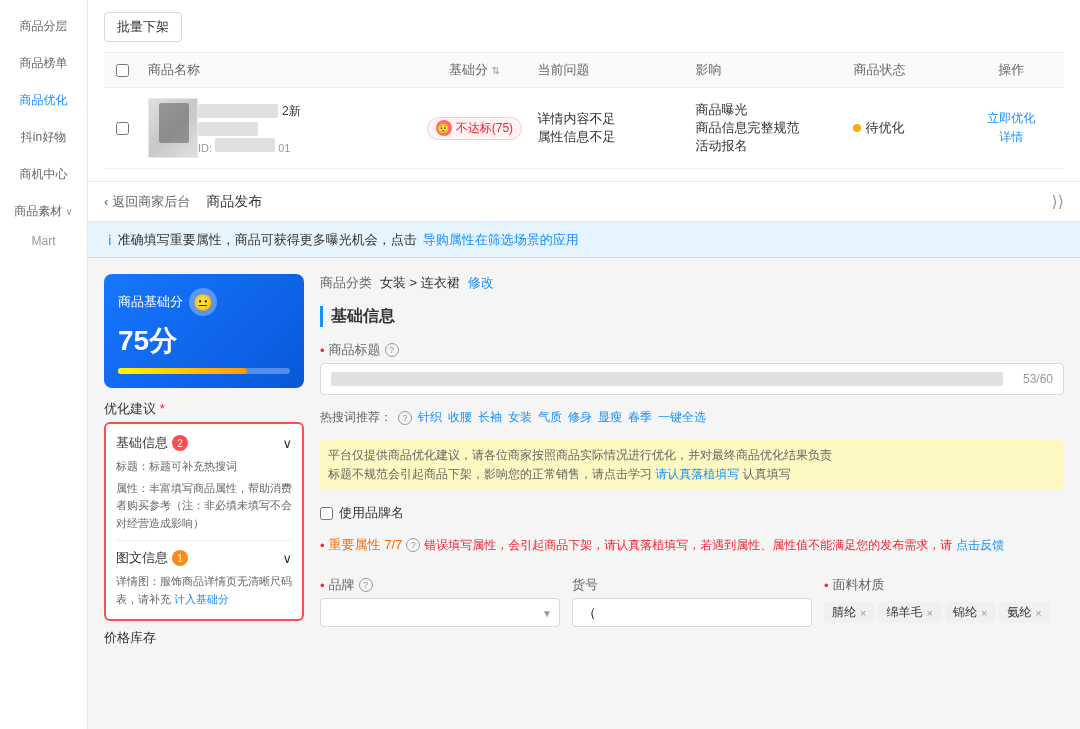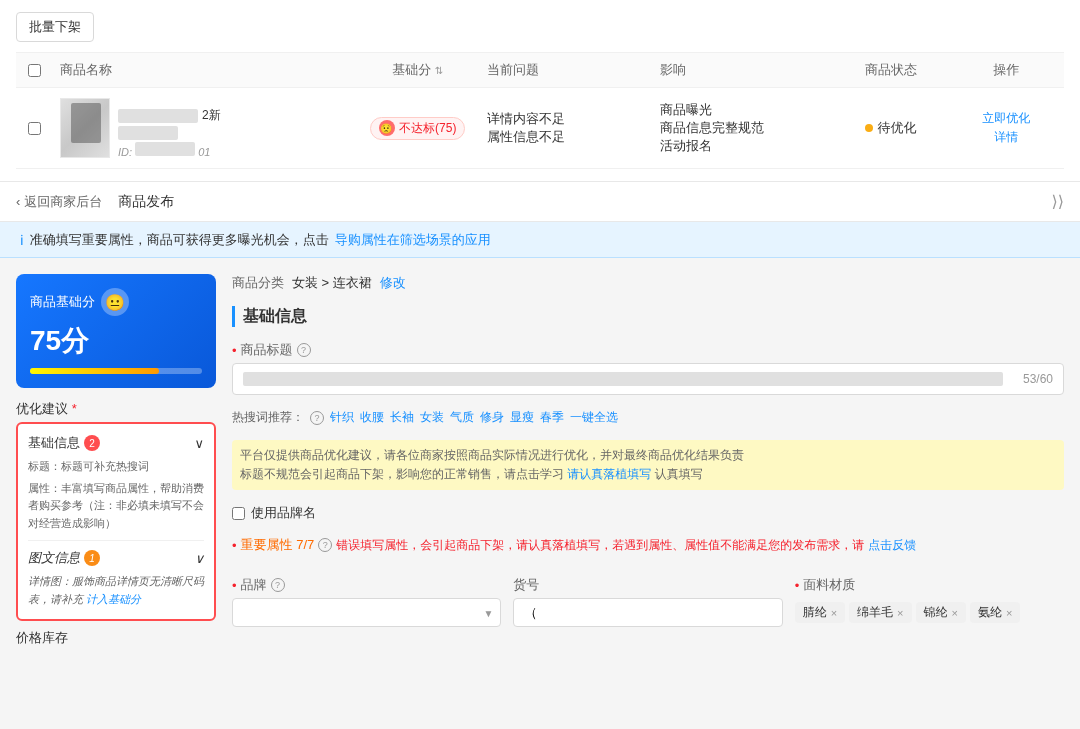--- a/index.html
+++ b/index.html
@@ -19,30 +19,30 @@
     .top-section { background: #fff; padding: 12px 16px; border-bottom: 1px solid #e8e8e8; }
     .batch-btn { border: 1px solid #d9d9d9; background: #fff; padding: 5px 12px; border-radius: 4px; cursor: pointer; font-size: 13px; color: #333; }
     .table-wrapper { margin-top: 10px; }
     .table-header { display: flex; align-items: center; padding: 8px 0; border-top: 1px solid #f0f0f0; border-bottom: 1px solid #f0f0f0; background: #fafafa; font-size: 13px; color: #666; }
     .table-row { display: flex; align-items: center; padding: 10px 0; border-bottom: 1px solid #f0f0f0; background: #fff; }
     .col-check { width: 36px; display: flex; justify-content: center; }
     .col-name { flex: 2.5; padding-left: 8px; }
     .col-score { flex: 1.2; text-align: center; }
     .col-issue { flex: 1.5; }
     .col-effect { flex: 1.5; }
-    .col-status { flex: 1; text-align: center; }
+    .col-status { flex: 1; }
     .col-action { flex: 1; text-align: center; }
     input[type="checkbox"] { cursor: pointer; }
 
-    .product-info { display: flex; align-items: flex-end; gap: 8px; }
+    .product-info { display: flex; align-items: center; }
     .product-img { width: 50px; height: 60px; background: #f0f0f0; border: 1px solid #e8e8e8; flex-shrink: 0; display: flex; align-items: center; justify-content: center; overflow: hidden; }
     .product-img-inner { width: 50px; height: 60px; background: linear-gradient(135deg, #e0e0e0 0%, #c8c8c8 50%, #e0e0e0 100%); position: relative; }
     .product-img-inner::after { content: ''; position: absolute; top: 5px; left: 10px; width: 30px; height: 40px; background: #333; border-radius: 2px; opacity: 0.4; }
     .product-text { font-size: 12px; color: #333; }
-    .product-id { color: #999; font-size: 11px; margin-top: 2px; font-style: italic; }
+    .product-id { color: #999; font-size: 11px; margin-top: 2px; }
 
     .score-badge { display: inline-flex; align-items: center; gap: 4px; background: #fff3f3; border: 1px solid #ffccc7; border-radius: 20px; padding: 2px 8px; color: #f5222d; font-size: 12px; }
     .score-icon { width: 16px; height: 16px; background: #ff6b6b; border-radius: 50%; display: inline-flex; align-items: center; justify-content: center; color: #fff; font-size: 10px; }
 
     .status-dot { display: inline-flex; align-items: center; gap: 4px; }
     .dot { width: 8px; height: 8px; border-radius: 50%; background: #faad14; display: inline-block; }
     .action-link { color: #1890ff; cursor: pointer; font-size: 12px; display: block; line-height: 1.6; }
 
     
     .bottom-section { flex: 1; display: flex; flex-direction: column; overflow: hidden; background: #f5f5f5; }
@@ -72,21 +72,21 @@
     .advice-required { color: #f5222d; }
 
     .advice-section { border: 2px solid #ff4d4f; border-radius: 6px; padding: 10px; background: #fff; }
     .advice-section-header { display: flex; align-items: center; justify-content: space-between; margin-bottom: 6px; cursor: pointer; }
     .advice-section-name { font-size: 13px; font-weight: 500; display: flex; align-items: center; gap: 4px; }
     .badge-red { background: #ff4d4f; color: #fff; border-radius: 50%; width: 16px; height: 16px; display: inline-flex; align-items: center; justify-content: center; font-size: 10px; }
     .badge-orange { background: #fa8c16; color: #fff; border-radius: 50%; width: 16px; height: 16px; display: inline-flex; align-items: center; justify-content: center; font-size: 10px; }
     .advice-text { font-size: 11px; color: #666; line-height: 1.6; }
     .advice-link { color: #1890ff; cursor: pointer; }
     .divider { height: 1px; background: #f0f0f0; margin: 8px 0; }
-    .advice-section-2 { margin-top: 8px; font-style: italic; }
+    .advice-section-2 { margin-top: 8px; }
 
     .price-section { font-size: 13px; color: #333; padding: 8px 0; }
 
     
     .right-panel { flex: 1; display: flex; flex-direction: column; gap: 14px; }
 
     .category-row { display: flex; align-items: center; gap: 8px; font-size: 13px; color: #666; }
     .category-label { color: #666; }
     .category-path { color: #333; }
     .modify-link { color: #1890ff; cursor: pointer; }
@@ -130,20 +130,43 @@
     ::-webkit-scrollbar { width: 6px; }
     ::-webkit-scrollbar-thumb { background: #d9d9d9; border-radius: 3px; }
 
     .blurred-bar { height: 14px; background: #e0e0e0; border-radius: 2px; display: inline-block; }
   </style>
 </head>
 <body>
 
 <div class="layout">
 
+  <div class="sidebar">
+    <div class="sidebar-item">
+      <span>商品分层</span>
+    </div>
+    <div class="sidebar-item">
+      <span>商品榜单</span>
+    </div>
+    <div class="sidebar-item active">
+      <span>商品优化</span>
+    </div>
+    <div class="sidebar-item">
+      <span>抖in好物</span>
+    </div>
+    <div class="sidebar-item">
+      <span>商机中心</span>
+    </div>
+    <div class="sidebar-item">
+      <span>商品素材</span>
+      <span style="font-size:10px;color:#999">∨</span>
+    </div>
+
+    <div style="padding: 4px 8px; font-size:12px; color:#999; text-align:center;">Mart</div>
+  </div>
 
   <div class="main">
 
     <div class="top-section">
       <button class="batch-btn">批量下架</button>
 
       <div class="table-wrapper">
 
         <div class="table-header">
           <div class="col-check">

